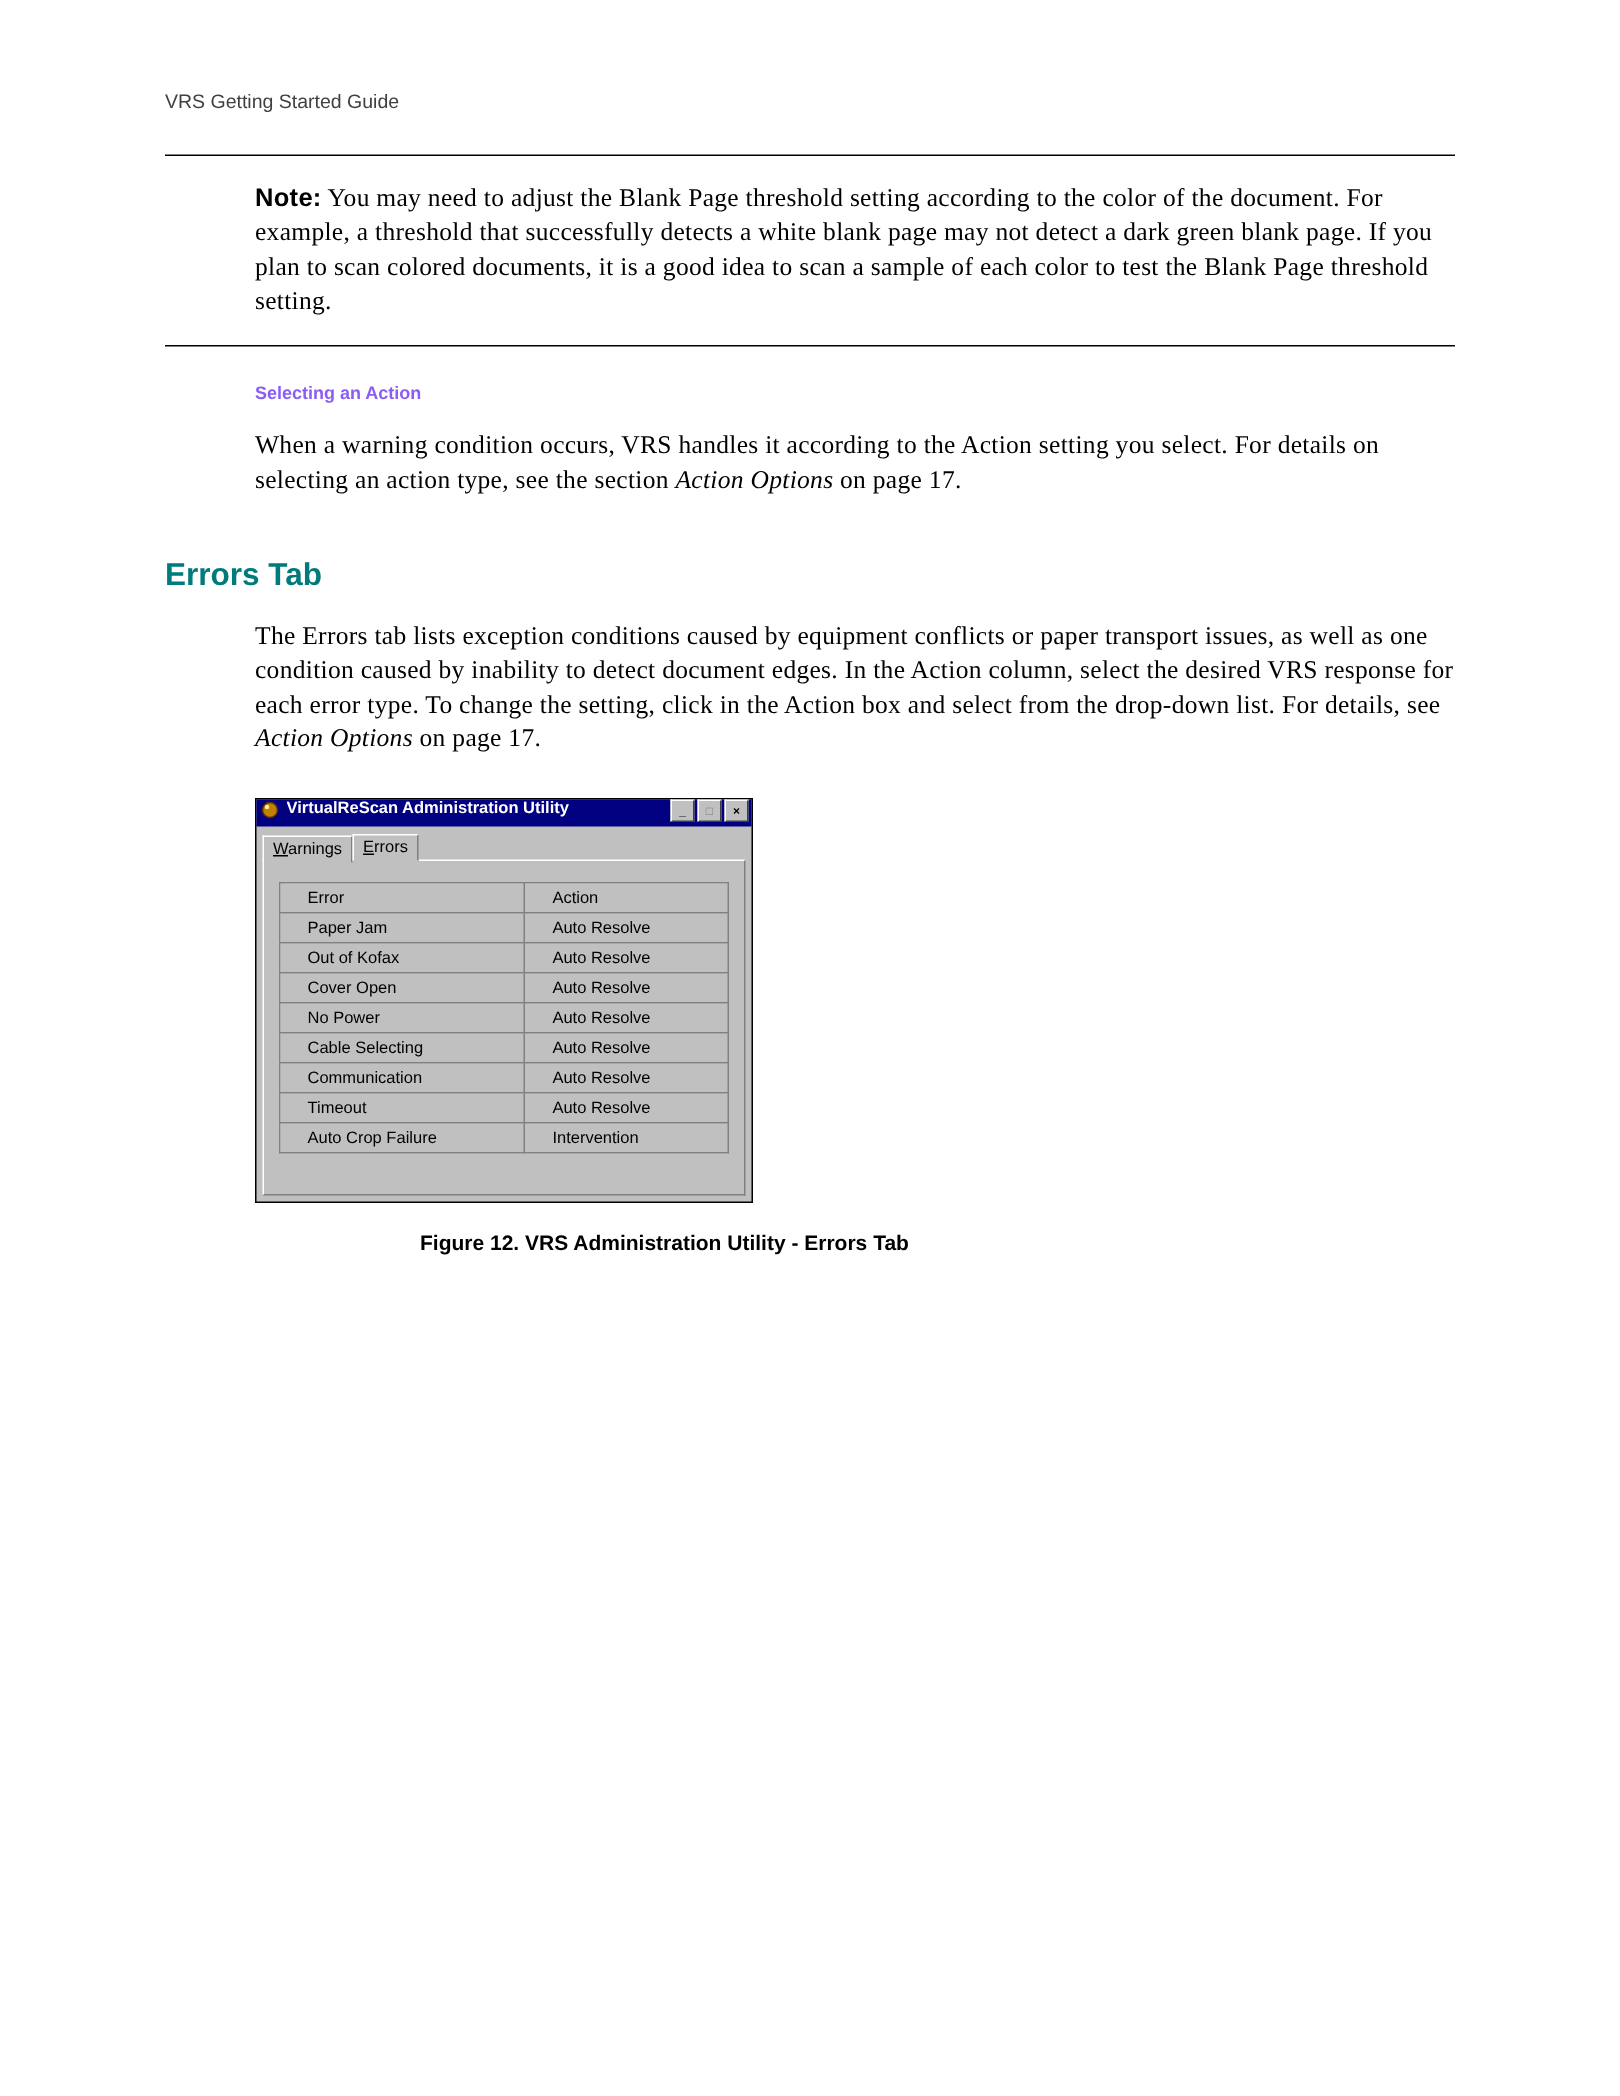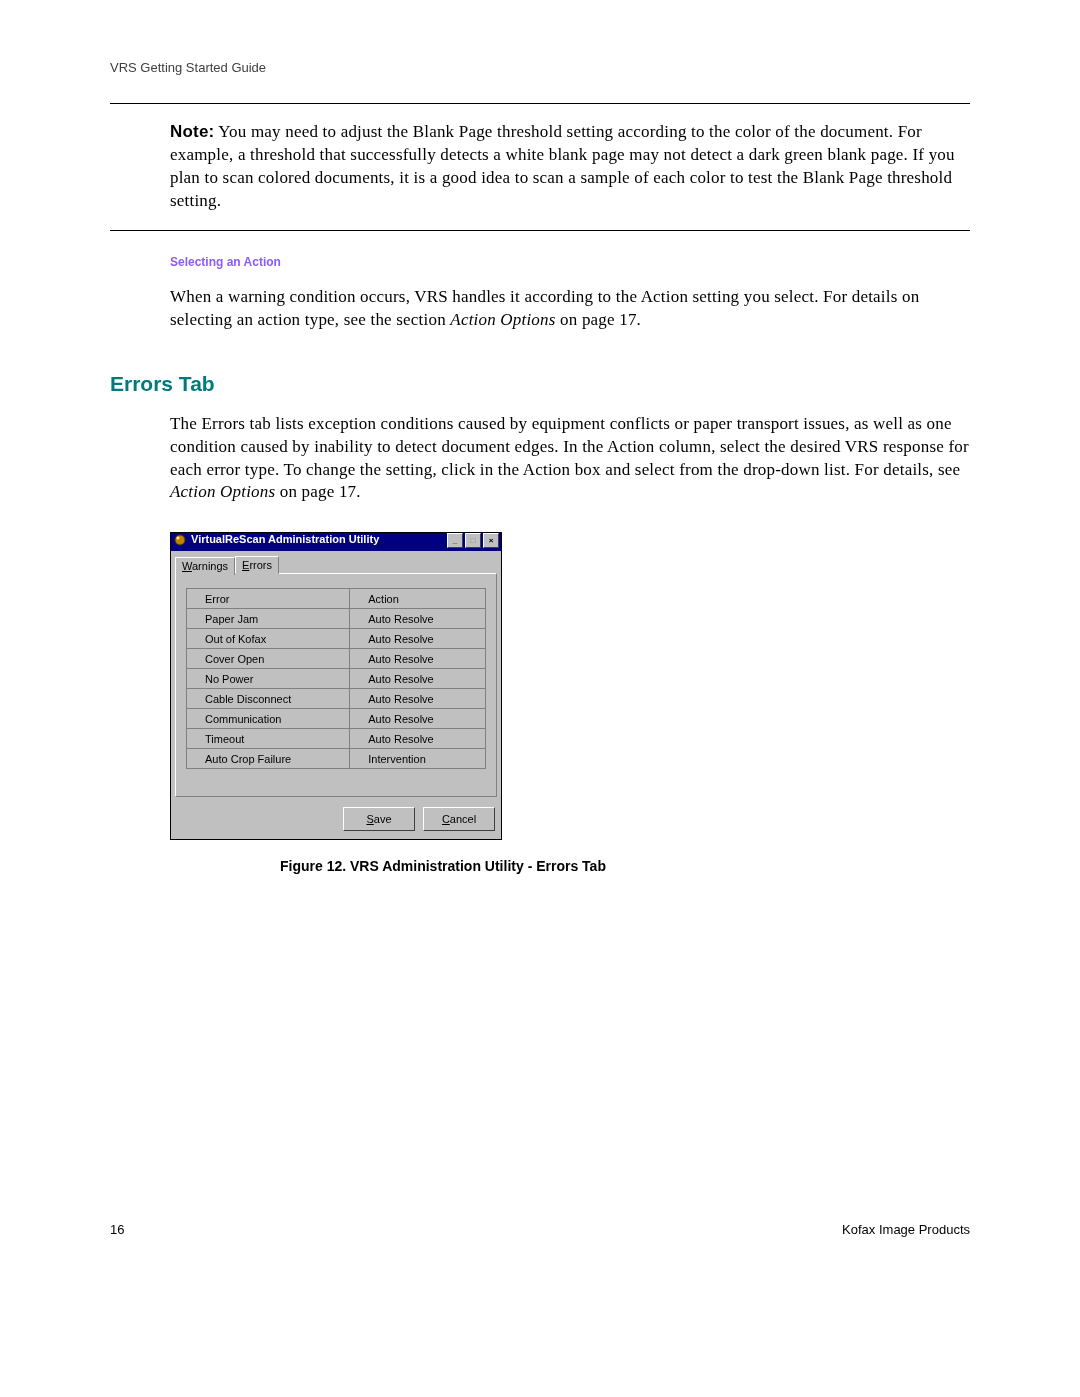--- a/index.html
+++ b/index.html
@@ -264,48 +264,36 @@
               </tr>
           <tr>
                 <td>Cover Open</td>
                 <td>Auto Resolve</td>
               </tr>
           <tr>
                 <td>No Power</td>
                 <td>Auto Resolve</td>
               </tr>
           <tr>
-                <td>Cable Disconnect</td>
+                <td>Cable Selecting</td>
                 <td>Auto Resolve</td>
               </tr>
           <tr>
                 <td>Communication</td>
                 <td>Auto Resolve</td>
               </tr>
           <tr>
                 <td>Timeout</td>
                 <td>Auto Resolve</td>
               </tr>
           <tr>
                 <td>Auto Crop Failure</td>
                 <td>Intervention</td>
               </tr>
         </tbody>
           </table>
       </div>
-      <div class="btnrow">
-        <div class="btn3d">
-            <span><u>S</u>ave</span>
-          </div>
-        <div class="btn3d">
-            <span><u>C</u>ancel</span>
-          </div>
-      </div>
     </div>
 
     <div class="figcap">Figure 12.   VRS Administration Utility - Errors Tab</div>
   </div>
 
-  <div class="footer">
-    <span>16</span>
-    <span>Kofax Image Products</span>
-  </div>
 </div>
 
 </body></html>

